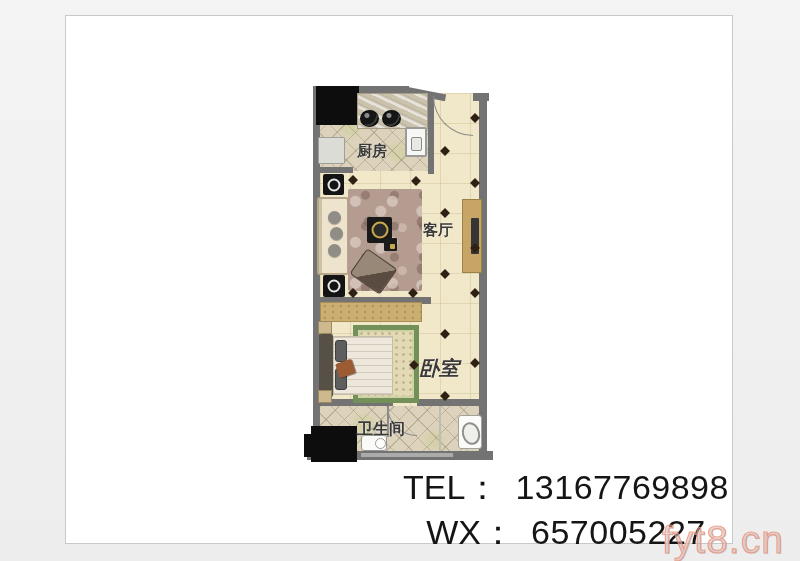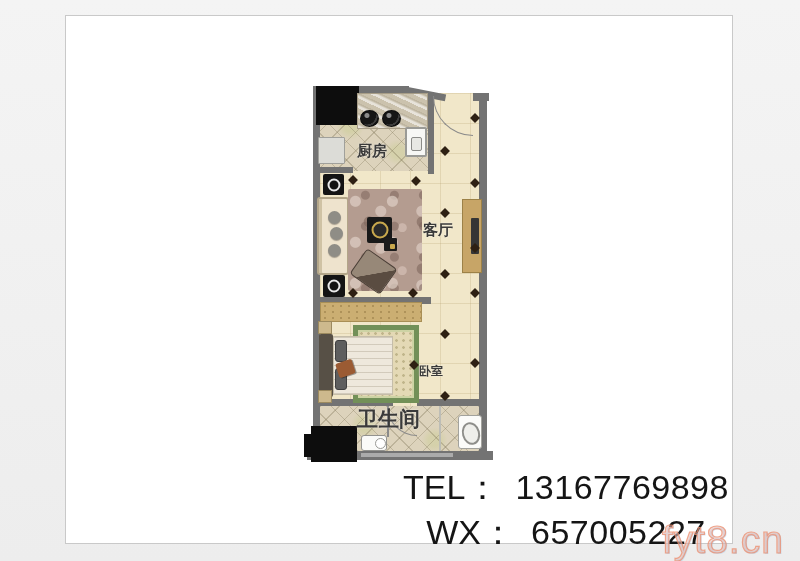--- a/index.html
+++ b/index.html
@@ -100,22 +100,22 @@
   .arc{border:0 solid #8a8a8a;border-left-width:1.5px;border-bottom-width:1.5px;
     border-bottom-left-radius:100% 100%;background:transparent;}
   .arc-entry{left:126px;top:11px;width:40px;height:40px;}
   .arc-bath{left:80px;top:321px;width:30px;height:30px;}
   .leaf-bath{left:80px;top:321px;width:2px;height:31px;background:#8a8a8a;}
   .dm{width:7px;height:7px;background:#2e2013;transform:translate(-50%,-50%) rotate(45deg);}
   .room-label{position:absolute;color:#3a3a3a;font-weight:600;white-space:nowrap;
     text-shadow:0 0 2px rgba(255,255,255,.7);}
   .lbl-kitchen{left:50px;top:57px;font-size:15px;}
   .lbl-living{left:116px;top:136px;font-size:15px;}
-  .lbl-bedroom{left:112px;top:278px;font-size:12px;}
-  .lbl-bath{left:50px;top:320px;font-size:21px;}
+  .lbl-bedroom{left:112px;top:270px;font-size:20px;font-style:italic;}
+  .lbl-bath{left:50px;top:334px;font-size:16px;}
   
   .contact{position:absolute;left:320px;top:449px;width:360px;text-align:center;
     color:#151515;font-size:34px;line-height:45px;font-weight:400;white-space:nowrap;}
   .contact .num{margin-left:16px;letter-spacing:.5px;}
   
   .watermark{position:absolute;left:662px;top:518px;font-size:39px;font-weight:400;letter-spacing:1px;
     color:rgba(243,178,160,.40);-webkit-text-stroke:1.2px rgba(233,140,110,.75);
     text-shadow:1px 1px 0 rgba(140,185,228,.35);white-space:nowrap;z-index:5;}
 </style>
 </head>

